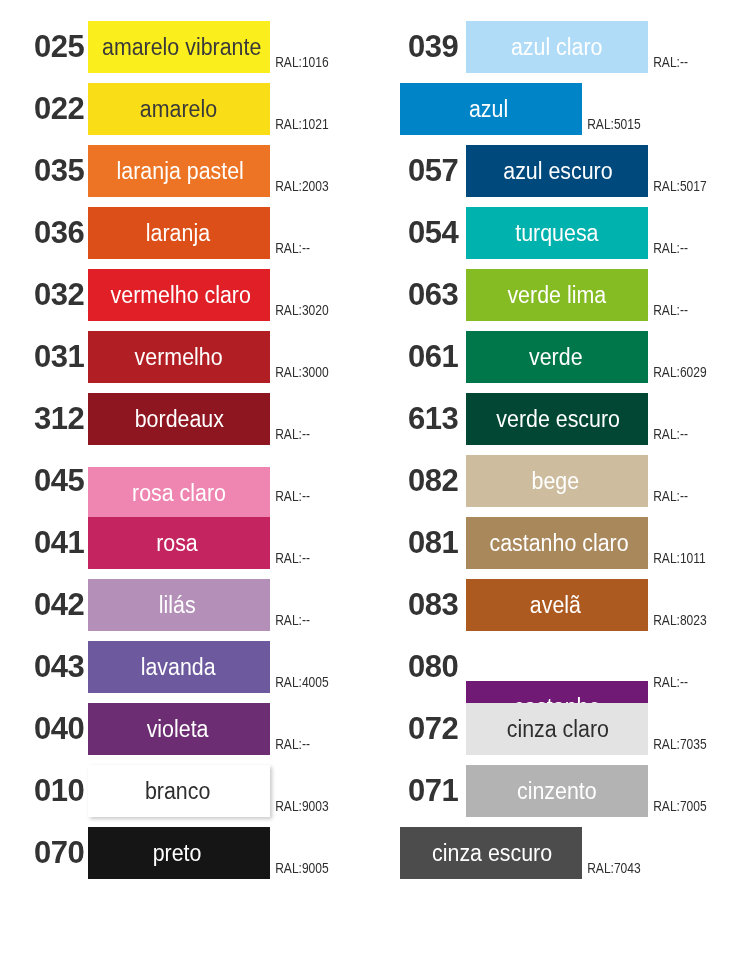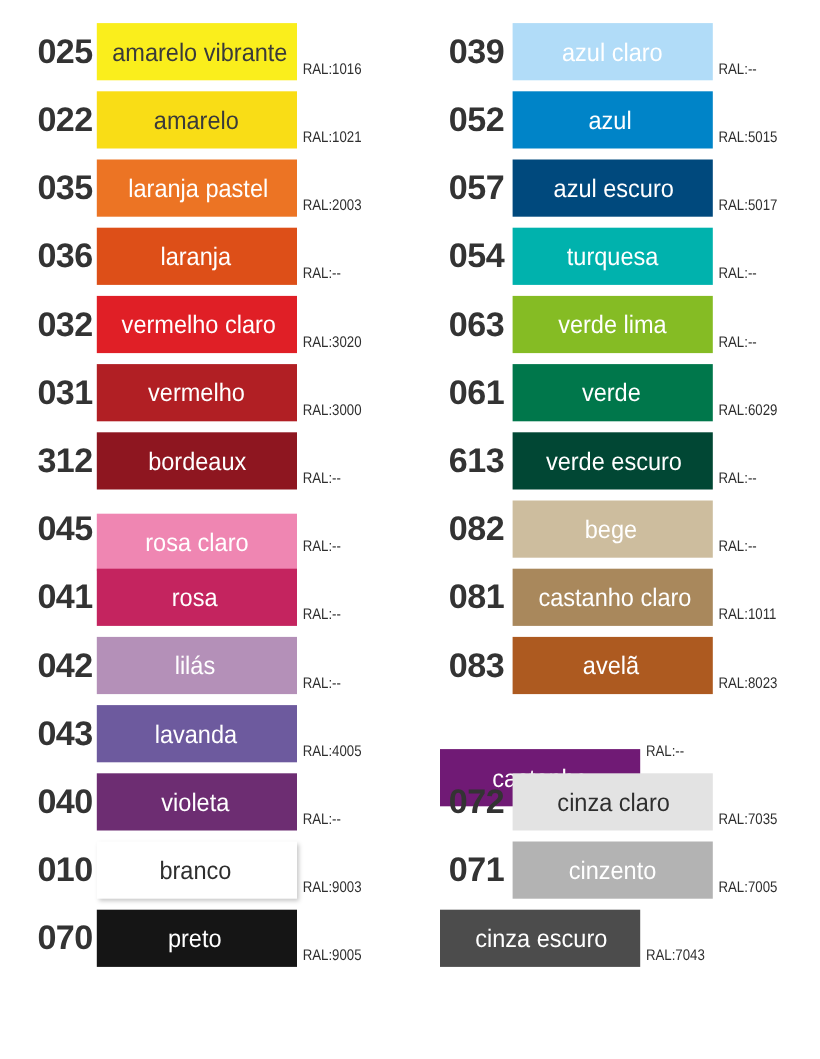--- a/index.html
+++ b/index.html
@@ -205,21 +205,20 @@
     </div>
   <div class="column col-right">
       <div class="color-row">
         <div class="code">039</div>
         <div class="swatch" style="background: rgb(177, 220, 248);">
           <span class="swatch-label" style="color: rgb(255, 255, 255);">azul claro</span>
         </div>
         <div class="ral">RAL:--</div>
       </div>
       <div class="color-row">
-        <div class="code">052</div>
         <div class="swatch" style="background: rgb(0, 132, 200);">
           <span class="swatch-label" style="color: rgb(255, 255, 255);">azul</span>
         </div>
         <div class="ral">RAL:5015</div>
       </div>
       <div class="color-row">
         <div class="code">057</div>
         <div class="swatch" style="background: rgb(0, 73, 125);">
           <span class="swatch-label" style="color: rgb(255, 255, 255);">azul escuro</span>
         </div>
@@ -268,20 +267,21 @@
         <div class="ral">RAL:1011</div>
       </div>
       <div class="color-row">
         <div class="code">083</div>
         <div class="swatch" style="background: rgb(173, 90, 32);">
           <span class="swatch-label" style="color: rgb(255, 255, 255);">avelã</span>
         </div>
         <div class="ral">RAL:8023</div>
       </div>
       <div class="color-row">
+        <div class="code">080</div>
         <div class="swatch" style="background: #701a75; margin-top: 40px;">
           <span class="swatch-label" style="color: rgb(255, 255, 255);">castanho</span>
         </div>
         <div class="ral">RAL:--</div>
       </div>
       <div class="color-row">
         <div class="code">072</div>
         <div class="swatch" style="background: rgb(227, 227, 227);">
           <span class="swatch-label" style="color: rgb(46, 46, 46);">cinza claro</span>
         </div>

